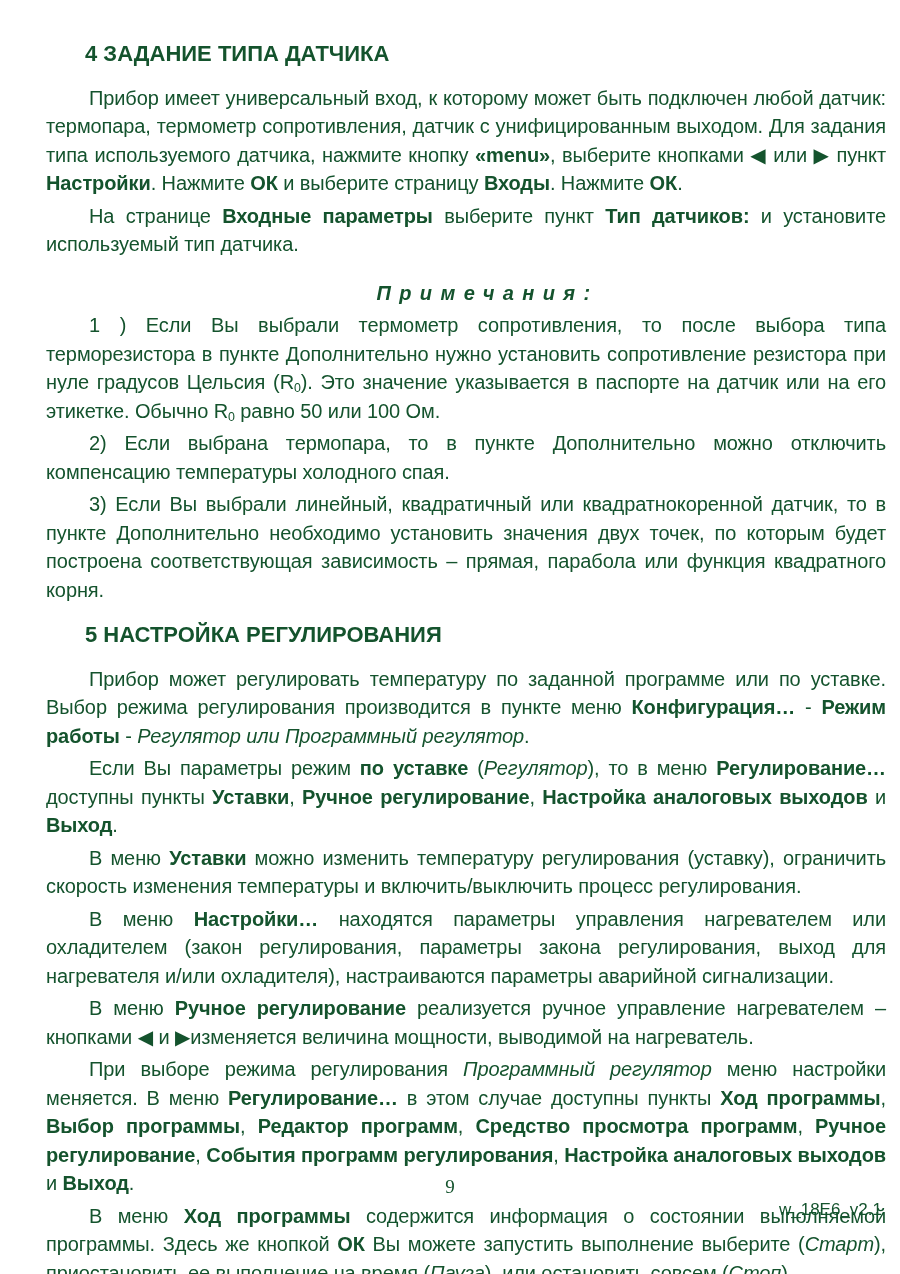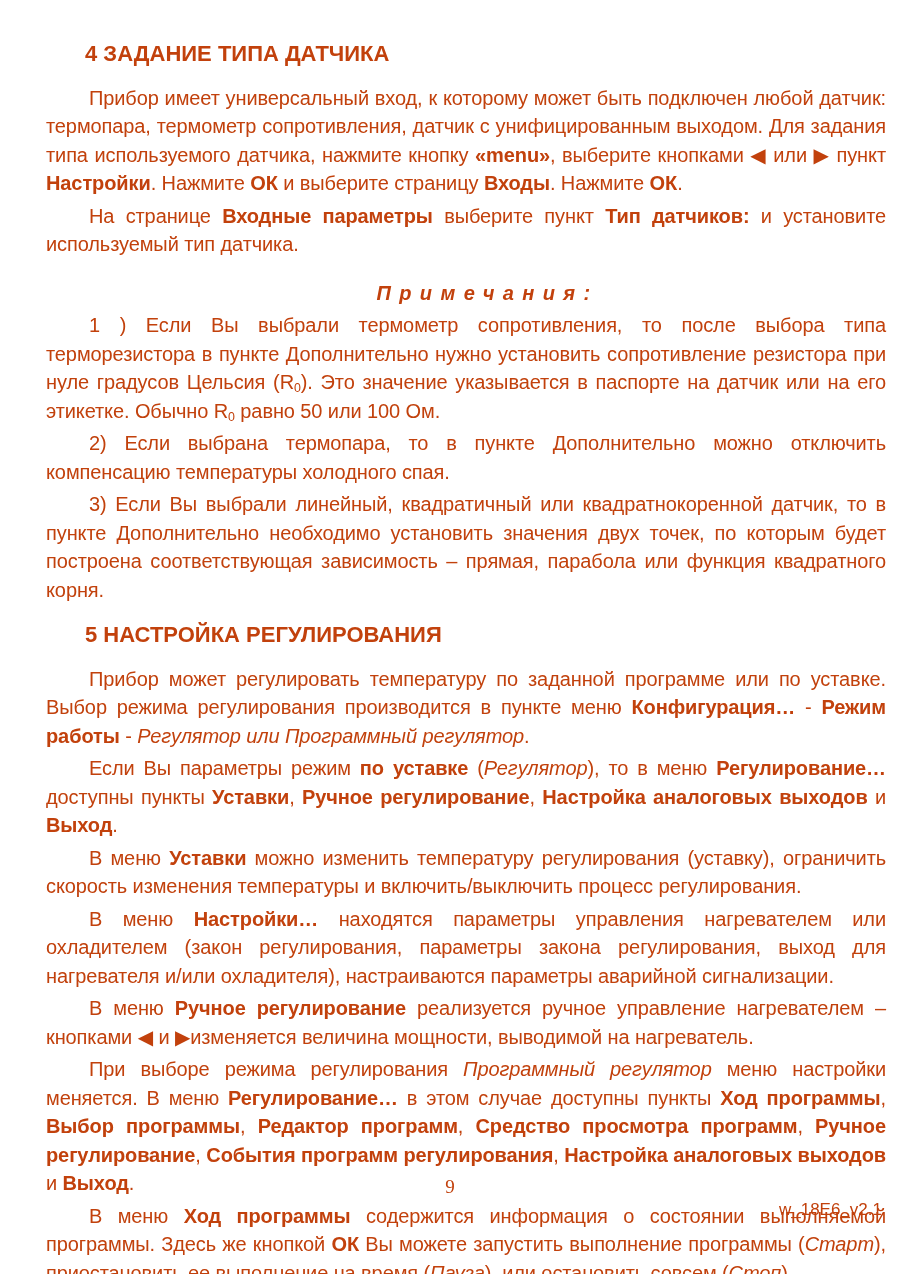--- a/index.html
+++ b/index.html
@@ -6,21 +6,21 @@
     margin: 0;
     padding: 0;
     background: #ffffff;
   }
   .page {
     position: relative;
     width: 900px;
     height: 1274px;
     box-sizing: border-box;
     background: #ffffff;
-    color: #c2410c;
+    color: #14532d;
     font-family: "Liberation Sans", "DejaVu Sans", sans-serif;
     font-size: 20px;
     line-height: 28.5px;
     padding: 40px 10px 0 42px;
     overflow: hidden;
     letter-spacing: -0.1px;
   }
   .content {
     width: 848px;
   }
@@ -91,18 +91,18 @@
       <p class="para note"><span>1 ) Если Вы выбрали термометр сопротивления, то после выбора типа терморезистора в пункте Дополнительно нужно установить сопротивление резистора при нуле градусов Цельсия (R</span><sub class="run-sub">0</sub><span>). Это значение указывается в паспорте на датчик или на его этикетке. Обычно R</span><sub class="run-sub">0</sub><span> равно 50 или 100 Ом.</span></p>
       <p class="para note"><span>2) Если выбрана термопара, то в пункте Дополнительно можно отключить компенсацию температуры холодного спая.</span></p>
       <p class="para note"><span>3) Если Вы выбрали линейный, квадратичный или квадратнокоренной датчик, то в пункте Дополнительно необходимо установить значения двух точек, по которым будет построена соответствующая зависимость – прямая, парабола или функция квадратного корня.</span></p>
       <h2 class="heading"><span>5 НАСТРОЙКА РЕГУЛИРОВАНИЯ</span></h2>
       <p class="para"><span>Прибор может регулировать температуру по заданной программе или по уставке. Выбор режима регулирования производится в пункте меню </span><b>Конфигурация…</b><span> - </span><b>Режим работы</b><span> - </span><i>Регулятор или Программный регулятор</i><span>.</span></p>
       <p class="para"><span>Если Вы параметры режим </span><b>по уставке</b><span> (</span><i>Регулятор</i><span>), то в меню </span><b>Регулирование…</b><span> доступны пункты </span><b>Уставки</b><span>, </span><b>Ручное регулирование</b><span>, </span><b>Настройка аналоговых выходов</b><span> и </span><b>Выход</b><span>.</span></p>
       <p class="para"><span>В меню </span><b>Уставки</b><span> можно изменить температуру регулирования (уставку), ограничить скорость изменения температуры и включить/выключить процесс регулирования.</span></p>
       <p class="para"><span>В меню </span><b>Настройки…</b><span> находятся параметры управления нагревателем или охладителем (закон регулирования, параметры закона регулирования, выход для нагревателя и/или охладителя), настраиваются параметры аварийной сигнализации.</span></p>
       <p class="para"><span>В меню </span><b>Ручное регулирование</b><span> реализуется ручное управление нагревателем – кнопками ◀ и ▶изменяется величина мощности, выводимой на нагреватель.</span></p>
       <p class="para"><span>При выборе режима регулирования </span><i>Программный регулятор</i><span> меню настройки меняется. В меню </span><b>Регулирование…</b><span> в этом случае доступны пункты </span><b>Ход программы</b><span>, </span><b>Выбор программы</b><span>, </span><b>Редактор программ</b><span>, </span><b>Средство просмотра программ</b><span>, </span><b>Ручное регулирование</b><span>, </span><b>События программ регулирования</b><span>, </span><b>Настройка аналоговых выходов</b><span> и </span><b>Выход</b><span>.</span></p>
-      <p class="para"><span>В меню </span><b>Ход программы</b><span> содержится информация о состоянии выполняемой программы. Здесь же кнопкой </span><b>ОК</b><span> Вы можете запустить выполнение программы (</span><i>Старт</i><span>), приостановить ее выполнение на время (</span><i>Пауза</i><span>), или остановить совсем (</span><i>Стоп</i><span>).</span></p>
+      <p class="para"><span>В меню </span><b>Ход программы</b><span> содержится информация о состоянии выполняемой программы. Здесь же кнопкой </span><b>ОК</b><span> Вы можете запустить выполнение выберите (</span><i>Старт</i><span>), приостановить ее выполнение на время (</span><i>Пауза</i><span>), или остановить совсем (</span><i>Стоп</i><span>).</span></p>
       <p class="para"><span>Меню </span><b>Выбор программы</b><span> определяет, какая программа будет выполняться.</span></p>
     </div>
   <div class="page-number">9</div>
   <div class="version">w_18E6_v2.1</div>
 </div>
 
 </body></html>

